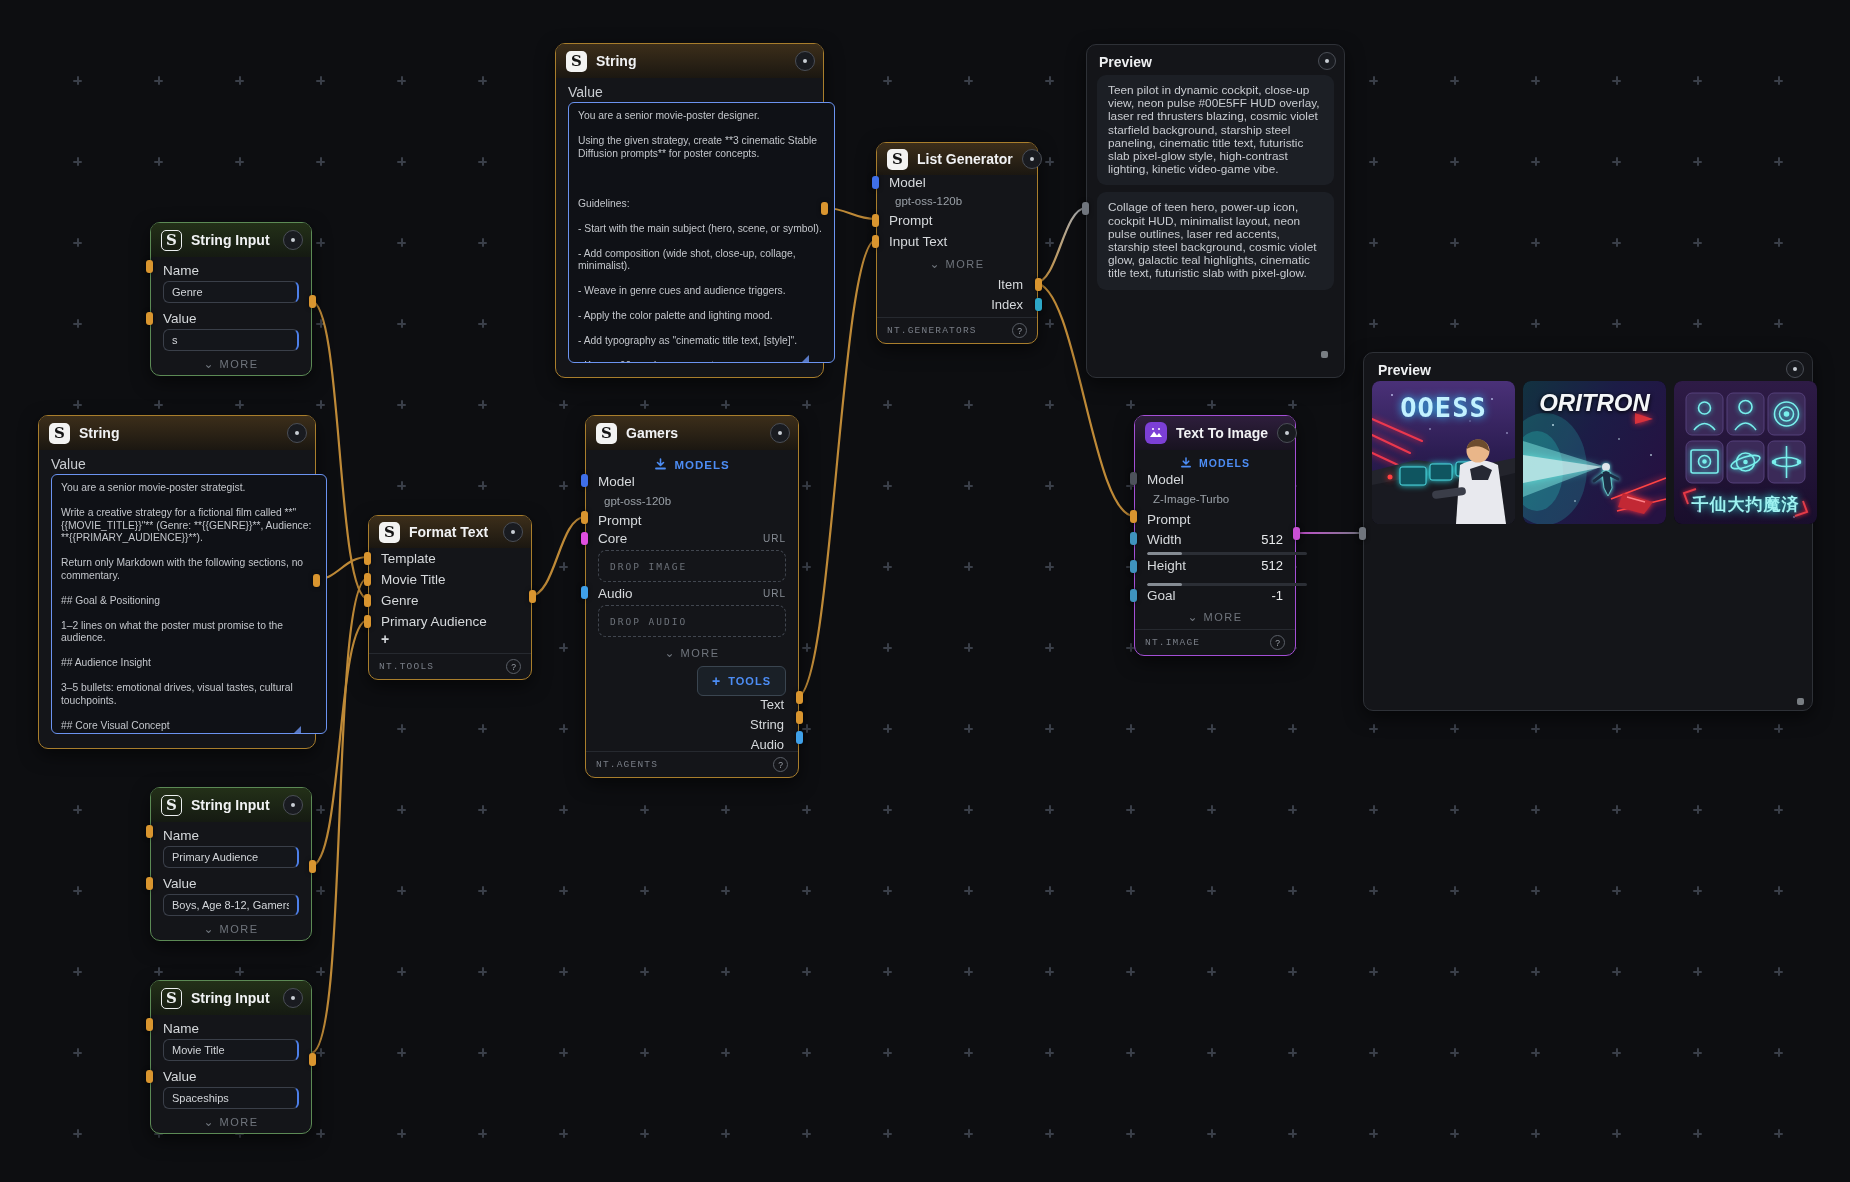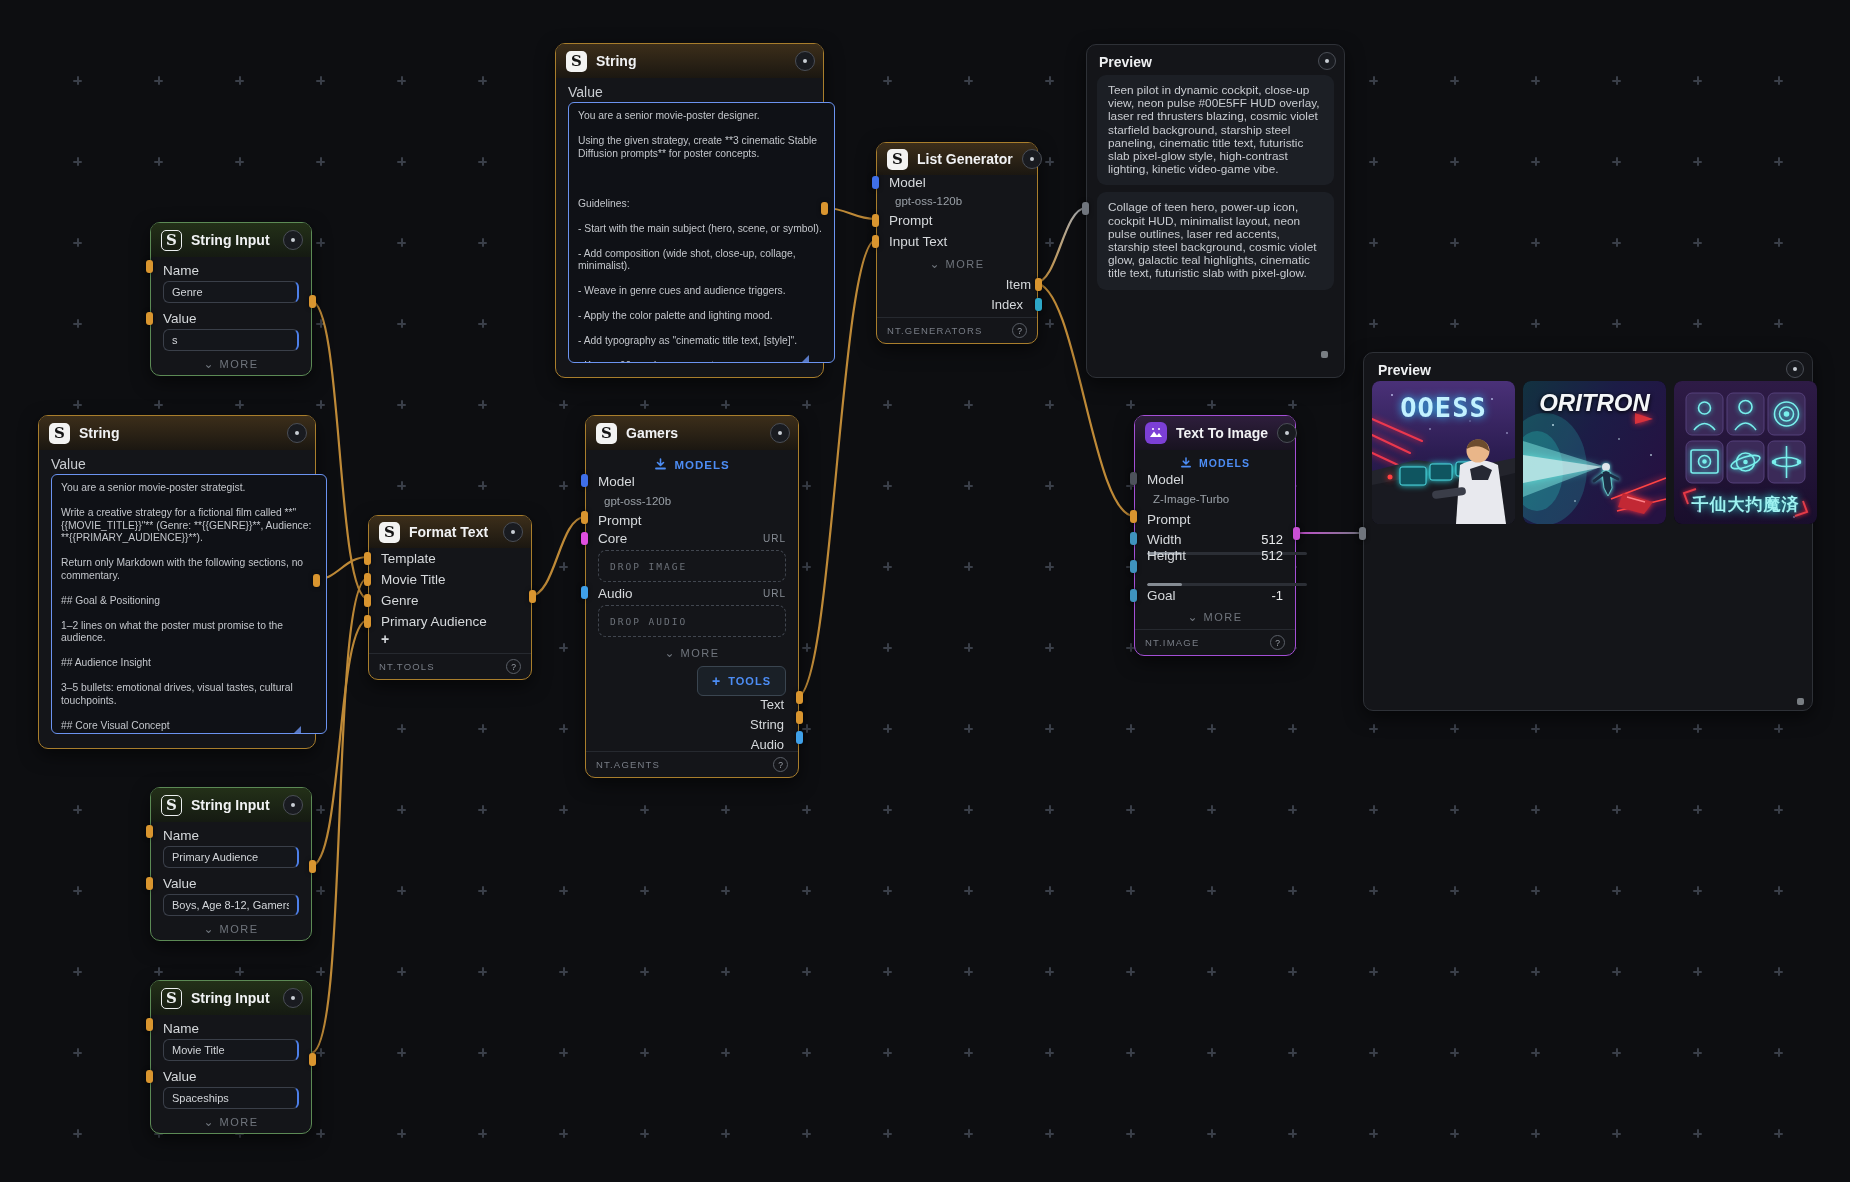--- a/index.html
+++ b/index.html
@@ -50,21 +50,21 @@
   .dropzone{border:1.5px dashed #41464f;border-radius:8px;height:32px;display:flex;align-items:center;
         padding:0 11px;color:#6d727a;font-family:"DejaVu Sans Mono",monospace;font-size:9.5px;letter-spacing:2px;}
   .models-btn{display:flex;align-items:center;justify-content:center;gap:7px;color:#4d8df5;
         font-size:11.5px;font-weight:bold;letter-spacing:1px;width:100%;}
   .tools-btn{display:inline-flex;align-items:center;gap:7px;color:#4d8df5;font-size:11px;font-weight:bold;
         letter-spacing:1px;background:#1a2027;border:1px solid #3a4550;border-radius:6px;padding:6px 14px;}
   .tools-plus{font-size:14px;font-weight:bold;}
   .out-lbl{font-size:13px;color:#d6d9dc;text-align:right;width:100%;padding-right:14px;box-sizing:border-box;}
   .node-footer{position:absolute;left:0;right:0;bottom:0;height:26px;border-top:1px solid #26292f;
         display:flex;align-items:center;justify-content:space-between;padding:0 10px;box-sizing:border-box;}
-  .footer-ns{font-size:9.5px;color:#797e87;letter-spacing:1.2px;}
+  .footer-ns{font-size:9.5px;color:#797e87;letter-spacing:1.2px;font-family:Liberation Mono, monospace;}
   .help{width:13px;height:13px;border-radius:50%;border:1px solid #5a5f67;color:#9aa0a7;font-size:8.5px;
         display:flex;align-items:center;justify-content:center;}
   .slider{height:3px;background:#2b2e35;border-radius:2px;position:relative;overflow:hidden;}
   .slider .fill{position:absolute;left:0;top:0;bottom:0;width:22%;background:#858b93;border-radius:2px;}
   .num-val{font-size:13px;color:#e8eaec;}
   
   .port{position:absolute;width:7px;height:13px;border-radius:3px;z-index:4;box-shadow:0 0 4px rgba(0,0,0,.6);}
   .port.in{left:-5px;}  .port.out{right:-5px;}
   .p-amber{background:#d9952f;} .p-blue{background:#3f6fe8;} .p-lblue{background:#3fa0e8;}
   .p-teal{background:#2da7c7;} .p-steel{background:#3f93bd;} .p-magenta{background:#e04fe0;}
@@ -624,21 +624,21 @@
       <span class="dot-btn"></span>
     </div>
     <div class="abs lbl" style="left:12px;top:32px;">Model</div>
     <div class="abs muted-val" style="left:18px;top:52px;">gpt-oss-120b</div>
     <div class="abs lbl" style="left:12px;top:70px;">Prompt</div>
     <div class="abs lbl" style="left:12px;top:91px;">Input Text</div>
     <div class="abs more" style="left:0;top:114px;">
       <span class="chev">⌄</span>
       <span>MORE</span>
     </div>
-    <div class="abs out-lbl" style="left:8px;top:134px;">Item</div>
+    <div class="abs out-lbl" style="left:0;top:134px;">Item</div>
     <div class="abs out-lbl" style="left:0;top:154px;">Index</div>
     <div class="node-footer">
       <span class="footer-ns">NT.GENERATORS</span>
       <span class="help">?</span>
     </div>
     <i class="port in p-blue" style="top:33px;"></i>
     <i class="port in p-amber" style="top:71px;"></i>
     <i class="port in p-amber" style="top:92px;"></i>
     <i class="port out p-amber" style="top:135px;"></i>
     <i class="port out p-teal" style="top:155px;"></i>
@@ -677,21 +677,21 @@
     <div class="abs lbl" style="left:12px;top:56px;">Model</div>
     <div class="abs muted-val" style="left:18px;top:77px;">Z-Image-Turbo</div>
     <div class="abs lbl" style="left:12px;top:96px;">Prompt</div>
     <div class="abs" style="left:12px;right:12px;top:116px;display:flex;justify-content:space-between;align-items:center;">
       <span class="lbl">Width</span>
       <span class="num-val">512</span>
     </div>
     <div class="abs slider" style="left:12px;right:12px;top:136px;">
         <span class="fill"></span>
       </div>
-    <div class="abs" style="left:12px;right:12px;top:132px;display:flex;justify-content:space-between;align-items:flex-end;">
+    <div class="abs" style="left:12px;right:12px;top:142px;display:flex;justify-content:space-between;align-items:flex-end;">
       <span class="lbl">Height</span>
       <span class="num-val">512</span>
     </div>
     <div class="abs slider" style="left:12px;right:12px;top:164px;">
         <span class="fill"></span>
       </div>
     <div class="abs" style="left:12px;right:12px;top:172px;display:flex;justify-content:space-between;align-items:center;">
       <span class="lbl">Goal</span>
       <span class="num-val">-1</span>
     </div>

